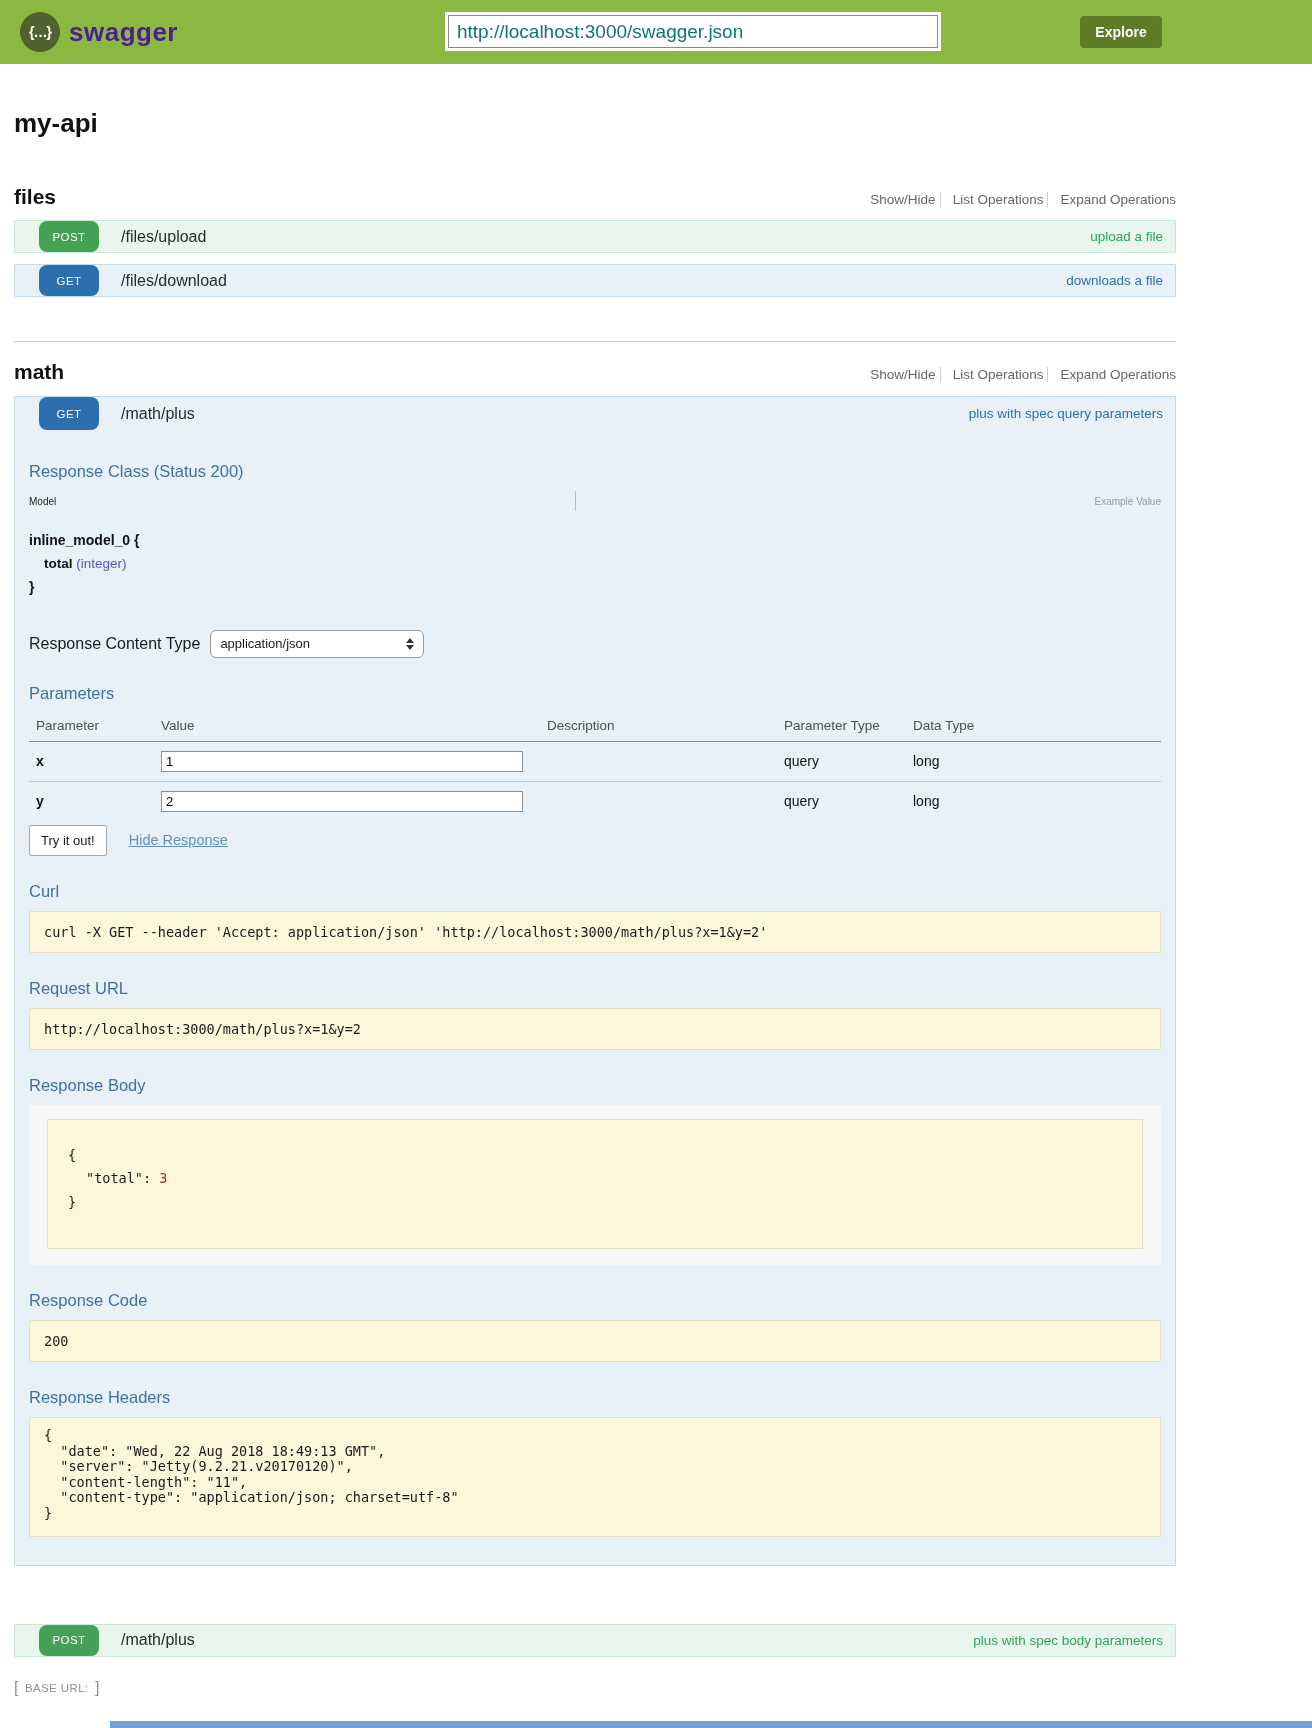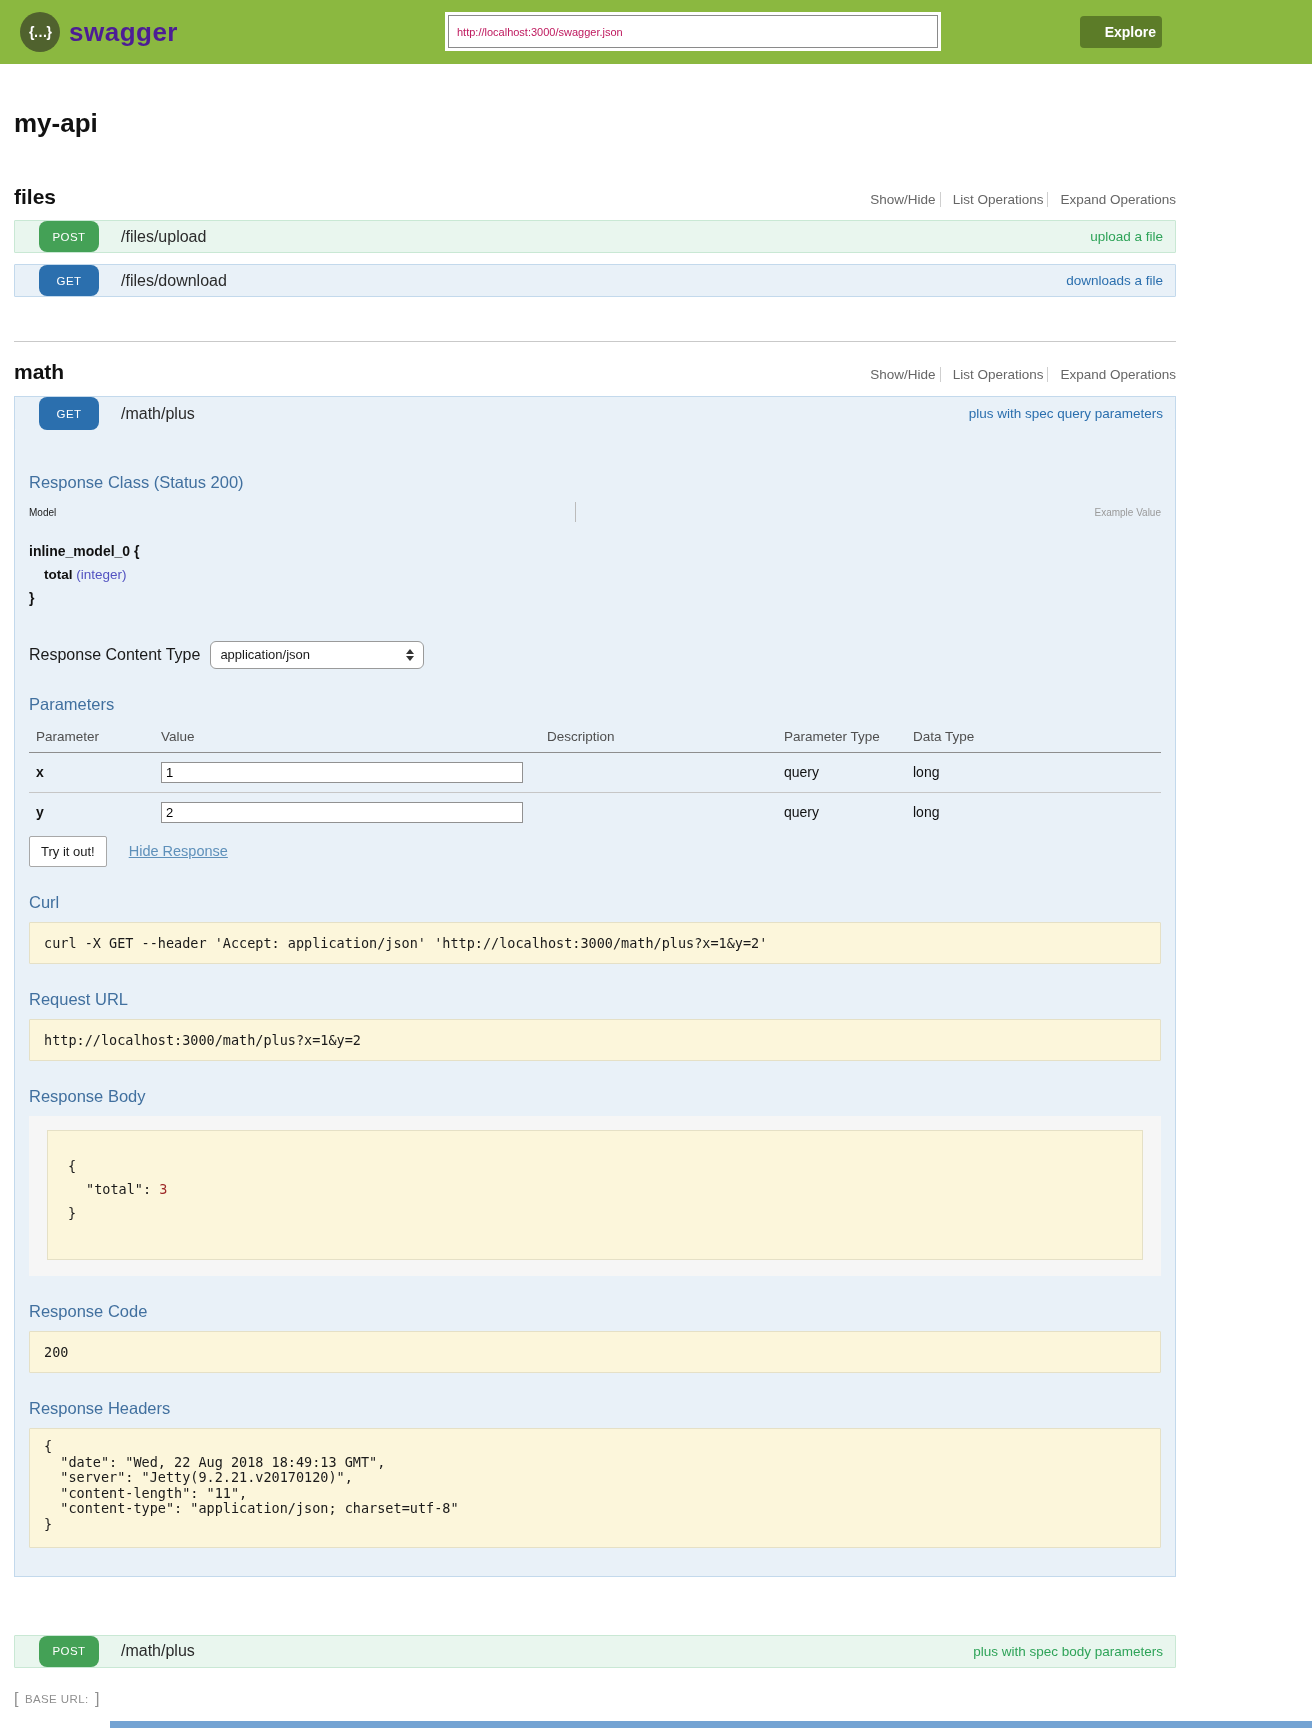--- a/index.html
+++ b/index.html
@@ -16,26 +16,26 @@
   .logo { display:flex; align-items:center; cursor:pointer; }
   .logo-circle {
     width:40px; height:40px; border-radius:50%; background:var(--logo_dark,#50622e);
     color:#fff; display:flex; align-items:center; justify-content:center;
     font-weight:bold; font-size:14px; letter-spacing:-1px;
   }
   .logo-text { color:#4c1d95; font-size:26px; font-weight:bold; margin-left:9px; letter-spacing:0.5px; }
   .url-input {
     position:absolute; left:448px; top:15px; width:490px; height:33px;
     border:1px solid #8a8a8a; box-shadow:0 0 0 3px #ffffff; background:#fff;
-    font-size:11px; padding:4px 8px; font-family:"Liberation Sans",sans-serif; color:#be185d;
+    font-size:19px; padding:4px 8px; font-family:"Liberation Sans",sans-serif; color:#0f766e;
   }
   .explore-btn {
     position:absolute; left:1080px; top:16px; width:82px; height:32px;
     background:var(--explore_green,#5c7c28); color:#fff; border:none; border-radius:4px;
-    font-size:14px; font-weight:bold; font-family:"Liberation Sans",sans-serif; cursor:pointer;text-align:right;
+    font-size:14px; font-weight:bold; font-family:"Liberation Sans",sans-serif; cursor:pointer;
   }
   
   .content { margin:0 136px 0 14px; }
   .api-title { font-size:26px; font-weight:bold; margin:44px 0 0 0; color:#111; }
   .section-head { display:flex; align-items:baseline; margin-top:46px; }
   .section-head.tight { margin-top:18px; }
   .section-head h2 { font-size:21px; font-weight:bold; margin:0; color:#111; }
   .section-links { margin-left:auto; font-size:13.5px; color:#666; display:flex; align-items:center; }
   .section-links a { color:#666; cursor:pointer; text-decoration:none; }
   .section-links a.sep { border-left:1px solid #cfcfcf; margin-left:4px; padding-left:12px; }
@@ -55,21 +55,21 @@
   .badge.post { background:var(--post_green,#44a156); }
   .path { font-size:16px; color:#2b2b2b; margin-left:22px; }
   .summary { margin-left:auto; margin-right:12px; font-size:13.5px; }
   .summary.blue  { color:var(--get_blue,#2b6fae); }
   .summary.green { color:var(--summary_green,#2ea358); }
   .op-expanded { margin-top:12px; border:1px solid var(--get_border,#c3d9ec); }
   .op-expanded .op-row { border:none; margin-top:0; }
   .op-content { background:var(--get_bg,#e9f1f8); padding:16px 14px 28px 14px; }
   
   .h-blue { font-size:16.5px; font-weight:400; color:var(--heading_blue,#41709f); margin:26px 0 10px 0; }
-  .h-blue.first { margin-top:27px; }
+  .h-blue.first { margin-top:16px; }
   .tabs { display:flex; align-items:center; font-size:10px; margin-top:6px;justify-content:space-between; }
   .tab-active { color:#1a1a1a; cursor:pointer; }
   .tab-divider { height:20px; border-left:1px solid #bbb; margin:0 11px; }
   .tab-inactive { color:#9a9a9a; cursor:pointer; }
   .signature { margin-top:18px; font-size:13.5px; line-height:1.7; }
   .sig-head, .sig-close { font-weight:bold; font-size:14px; color:#111; }
   .sig-prop { padding-left:15px; }
   .prop-name { font-weight:bold; color:#111; }
   .prop-type { color:var(--type_indigo,#5252c1); }
   .rct-row { margin-top:30px; display:flex; align-items:center; }

